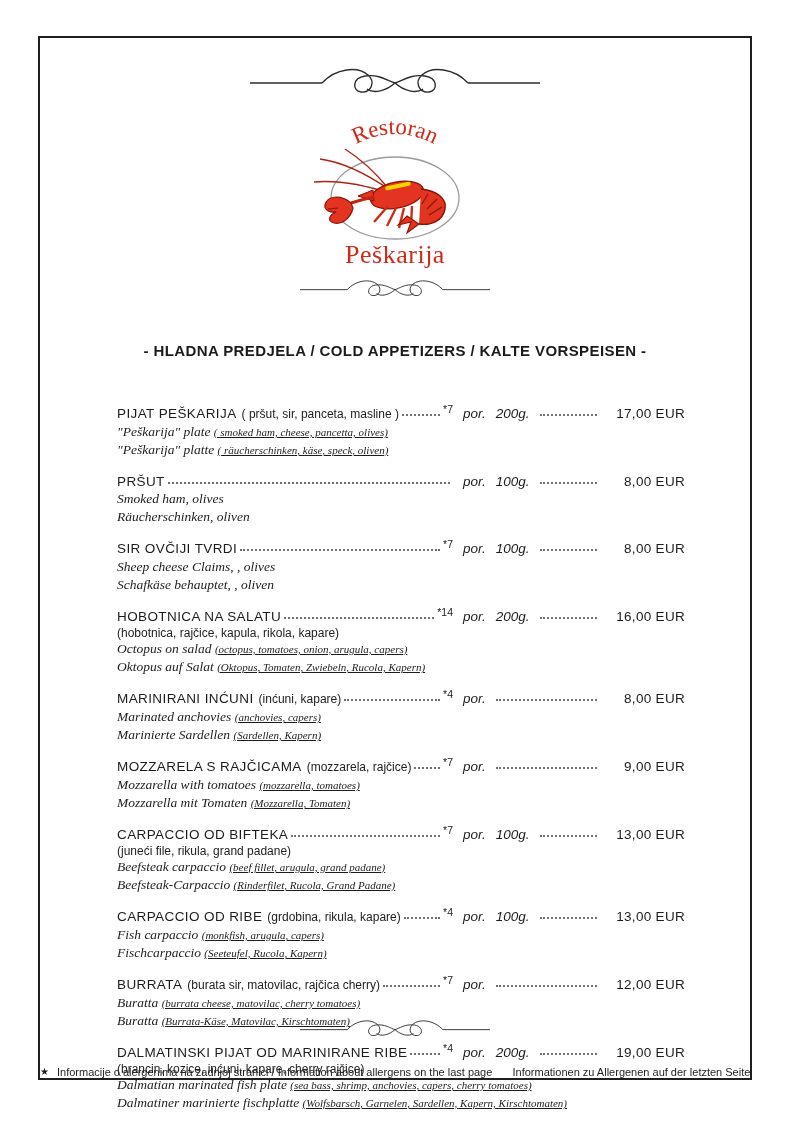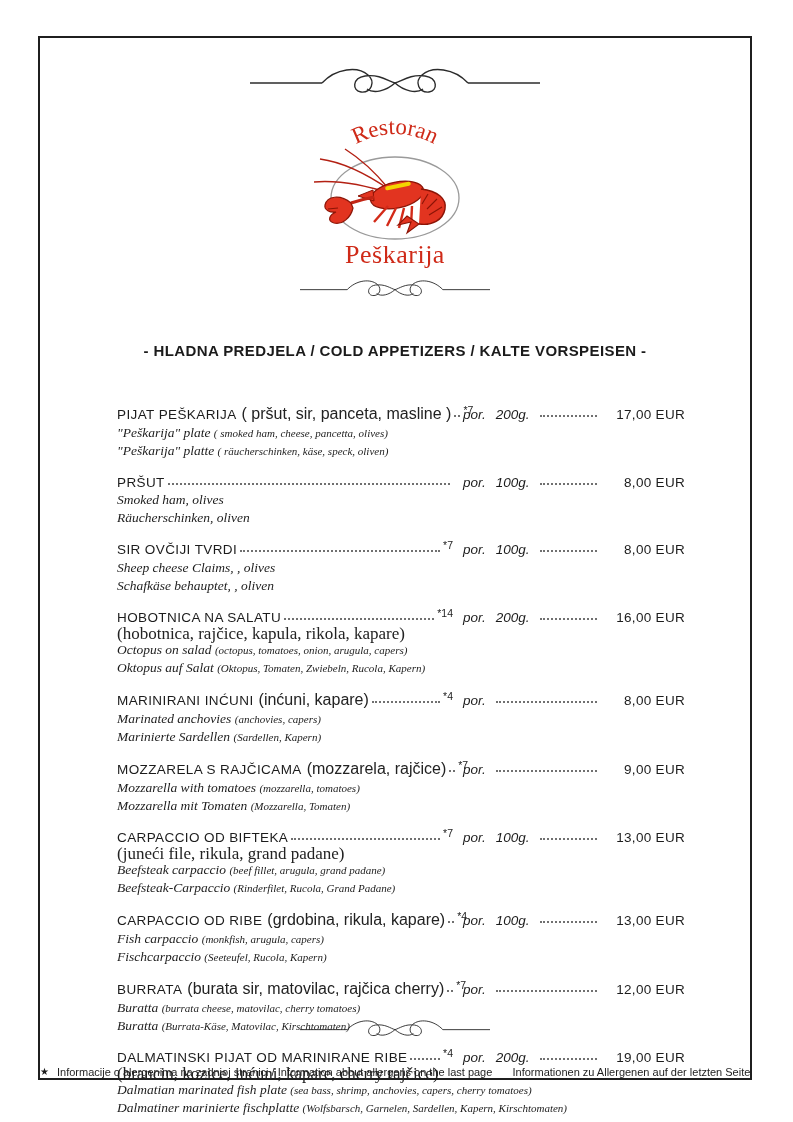--- a/index.html
+++ b/index.html
@@ -41,44 +41,44 @@
     letter-spacing: 0.4px;
     color: #1b1b1b;
   }
 
   
   .items { margin: 46px 40px 0 77px; width: 568px; }
   .item { margin-bottom: 14px; }
   .l1 { display: flex; align-items: baseline; font-size: 13.5px; line-height: 17px; white-space: nowrap; }
   .g1 { display: flex; align-items: baseline; flex: none; width: 336px; min-width: 0; }
   .name { letter-spacing: 0.4px; }
-  .ing  { font-size: 16px; margin-left: 5px; color: #222; }
+  .ing  { font-size: 12px; margin-left: 5px; color: #222; }
   .leader {
     flex: 1 1 auto; min-width: 6px; height: 4px;
     border-bottom: 2px dotted #707070;
     margin: 0 3px; align-self: baseline;
     transform: translateY(-2px);
   }
   .allg { font-size: 10.5px; position: relative; top: -5px; flex: none; }
   .por    { font-style: italic; margin-left: 10px; flex: none; }
   .weight { font-style: italic; margin-left: 10px; flex: none; }
   .leader2 {
     flex: 1 1 auto; min-width: 6px; height: 4px;
     border-bottom: 2px dotted #707070;
     margin: 0 8px 0 10px; align-self: baseline;
     transform: translateY(-2px);
   }
   .price { flex: none; width: 80px; text-align: right; letter-spacing: 0.3px; }
-  .sub  { font-size: 17px; line-height: 14px; color: #222; font-family: Liberation Serif, serif; }
+  .sub  { font-size: 12px; line-height: 14px; color: #222; }
   .trans {
     font-family: "Liberation Serif", serif;
     font-style: italic;
     font-size: 13.5px; line-height: 17px;
   }
-  .trans .detail { font-size: 11px; }
+  .trans .detail { font-size: 11px; text-decoration: underline; }
 
   
   .flourish-bottom { position: absolute; left: 50%; transform: translateX(-50%); bottom: 34px; }
   .footer {
     position: absolute; left: 0; right: 0; bottom: 0;
     text-align: center; font-size: 11px; color: #1e1e1e;
     white-space: nowrap;
   }
   .footer .star { font-size: 10px; margin-right: 8px; position: relative; top: -1px; }
   .footer .sep-gap { display: inline-block; width: 14px; }

